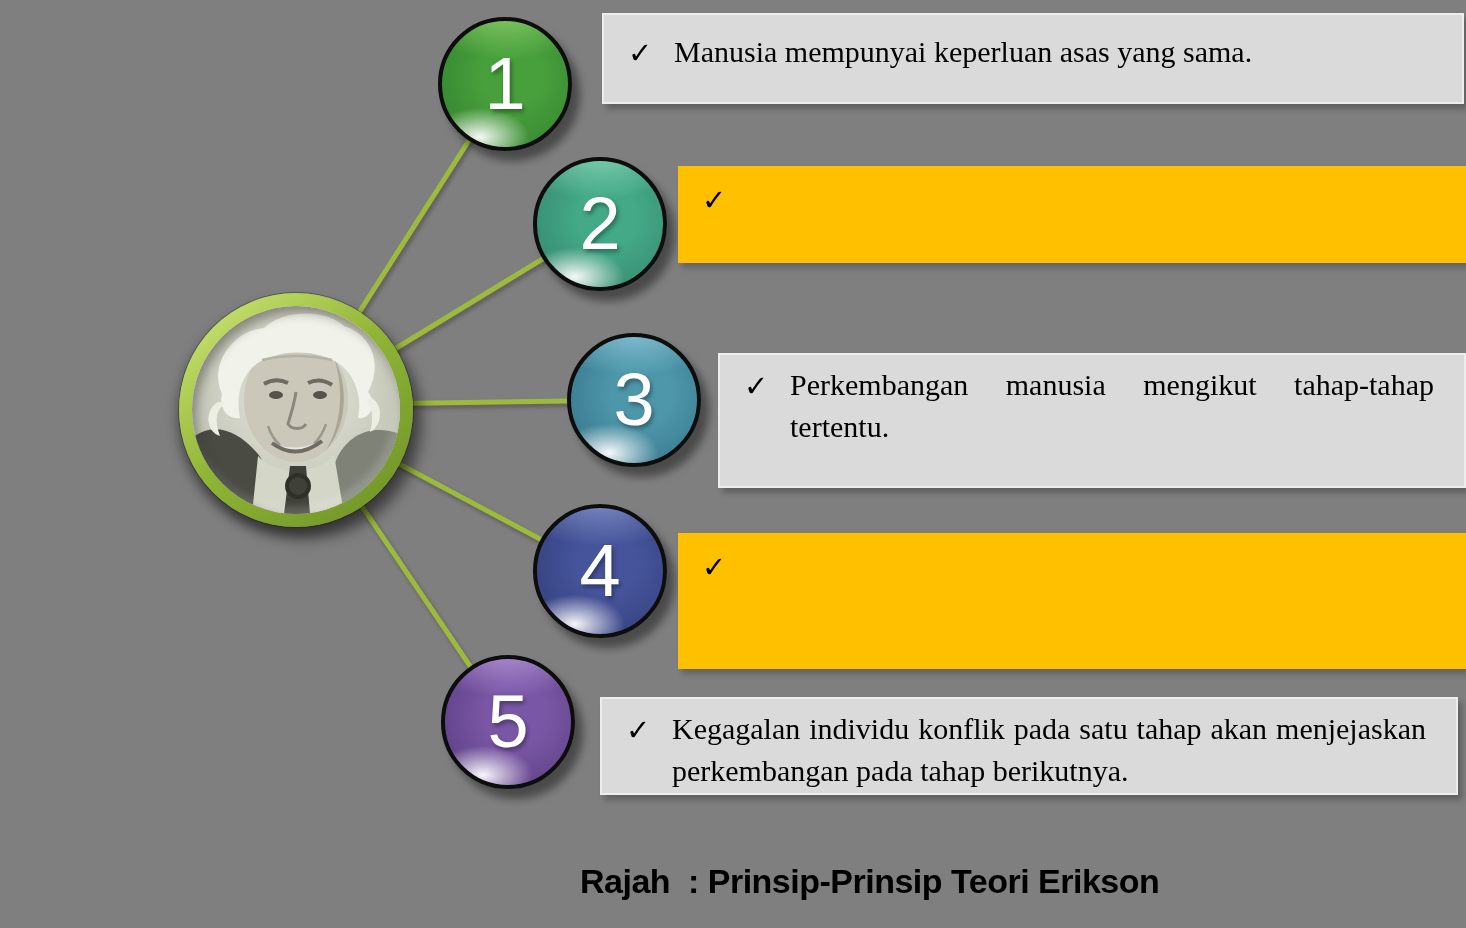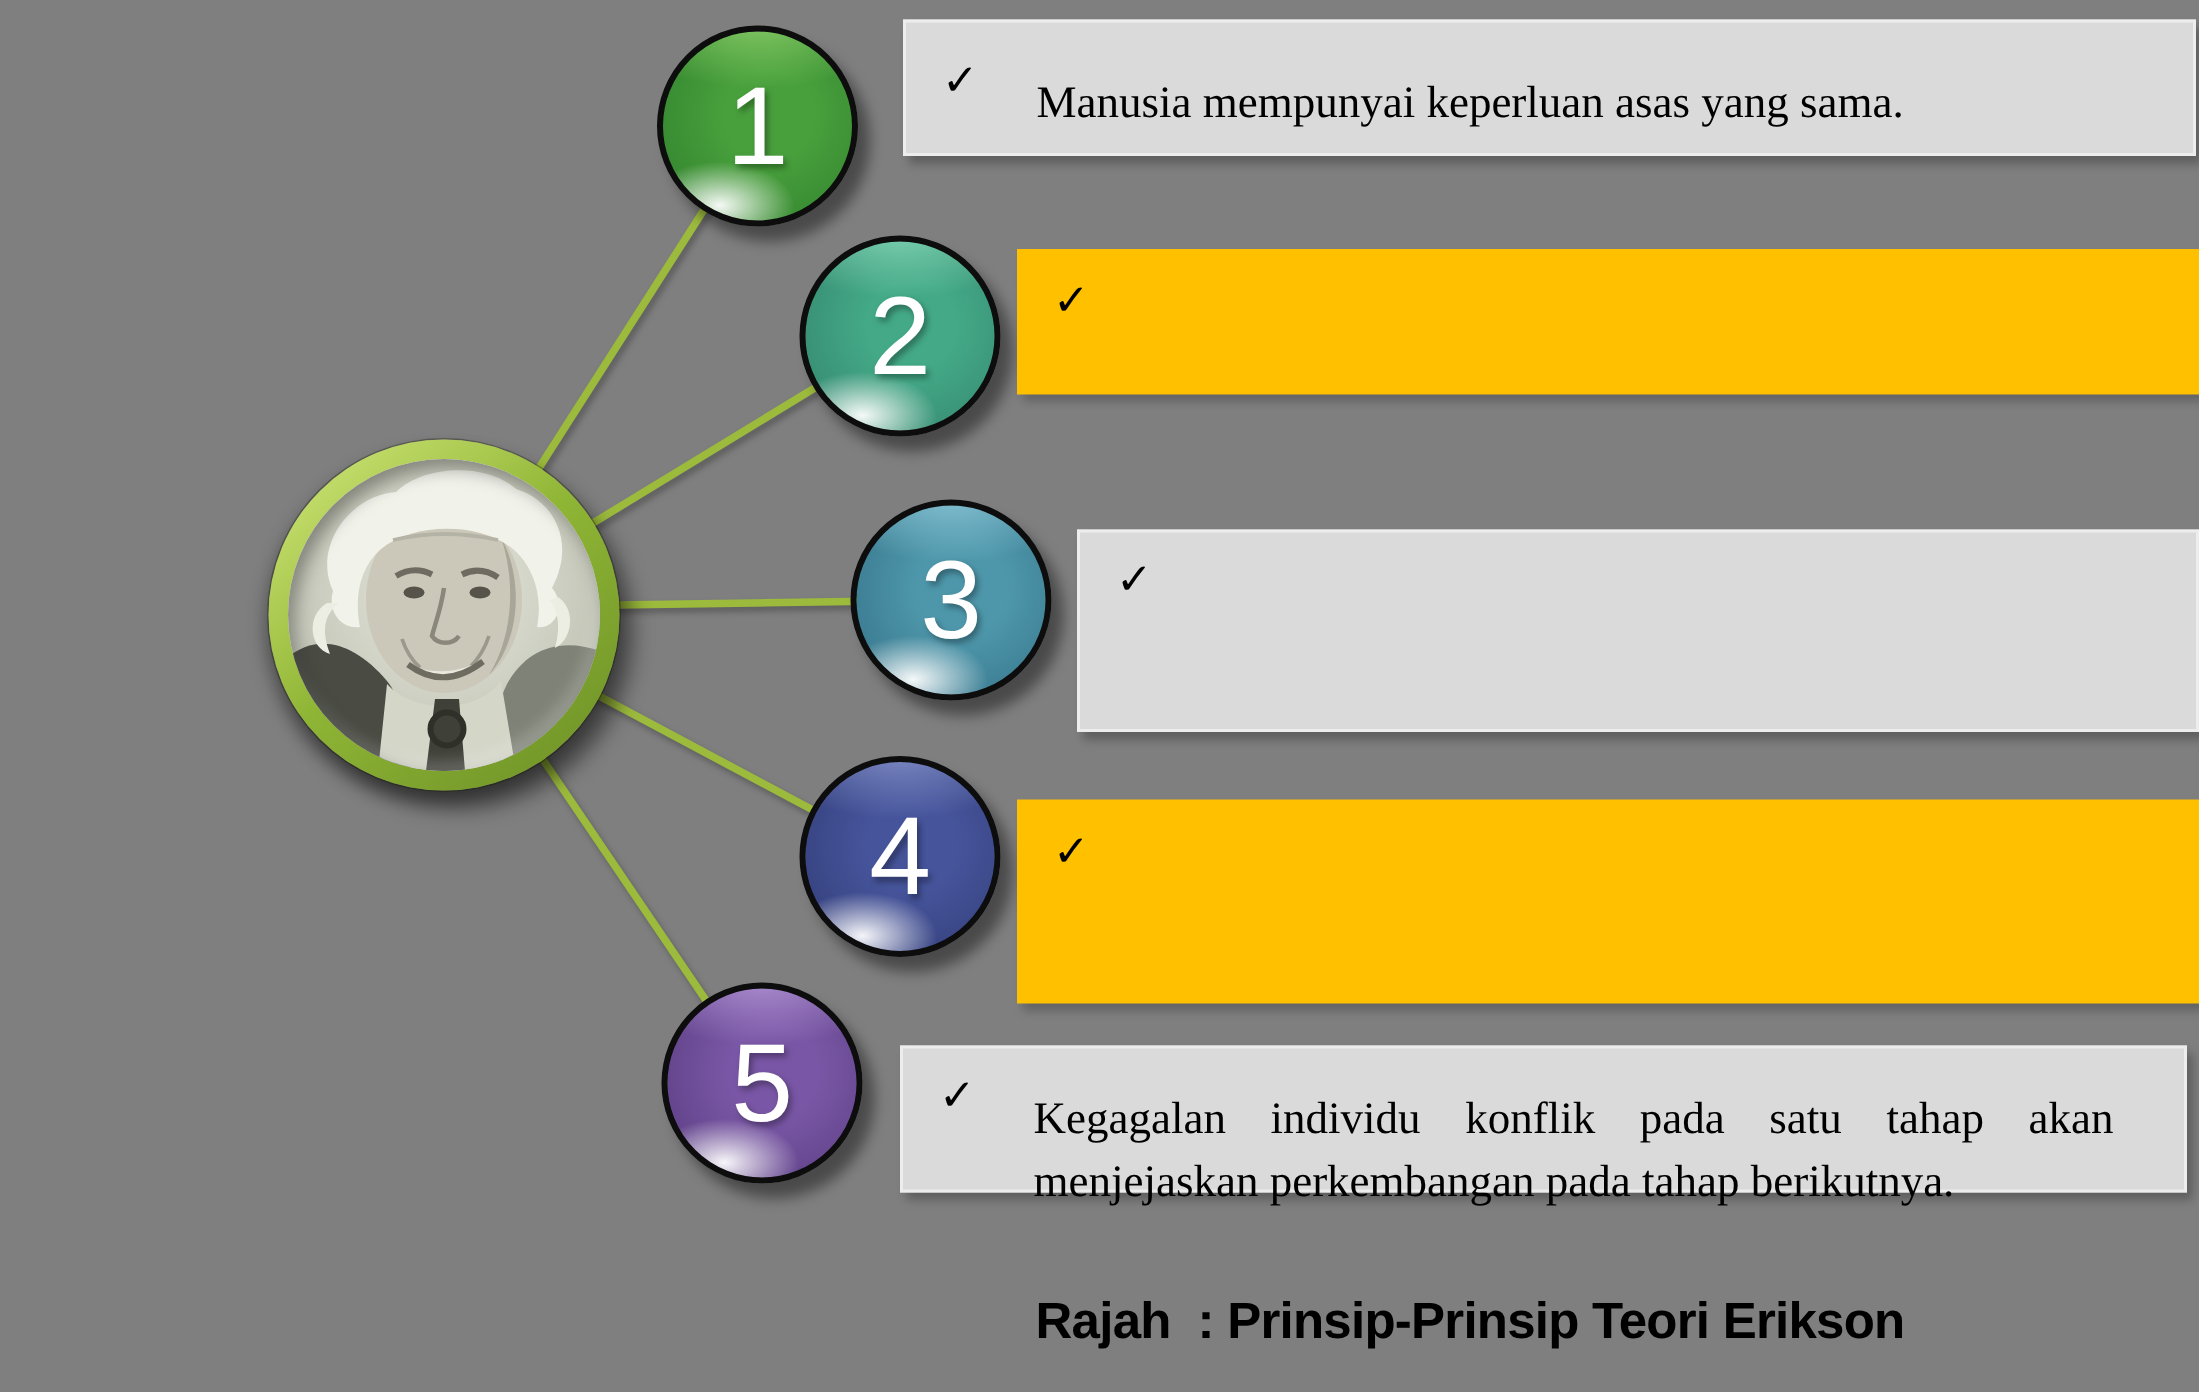--- a/index.html
+++ b/index.html
@@ -62,26 +62,26 @@
                box-shadow: 4px 5px 6px rgba(0,0,0,.22); }
   .b1 { left: 602px; top: 13px;  width: 862px; height: 91px;  padding-top: 16px; }
   .b2 { left: 678px; top: 166px; width: 788px; height: 97px;  }
   .b3 { left: 718px; top: 353px; width: 748px; height: 135px; padding-top: 9px; }
   .b4 { left: 678px; top: 533px; width: 788px; height: 136px; }
   .b5 { left: 600px; top: 697px; width: 858px; height: 98px;  padding-top: 9px; }
   .check {
     flex: 0 0 46px; font-family: "DejaVu Sans", sans-serif; font-size: 29px;
     padding-top: 2px;
   }
-  .txt { flex: 1 1 auto; margin: 17px; text-align: justify; }
+  .txt { flex: 1 1 auto; margin: 0; text-align: justify; }
 
   
   .caption {
     position: absolute; left: 580px; top: 862px; width: 800px;
-    text-align: center; font-weight: 700; font-size: 34px; color: #000;
+    text-align: left; font-weight: 700; font-size: 34px; color: #000;
     font-family: "Liberation Sans", sans-serif; white-space: pre;
     letter-spacing: -0.5px;
   }
 </style>
 </head>
 <body>
 
 <div class="stage">
 
   <svg class="connectors" width="1466" height="928" viewBox="0 0 1466 928">
@@ -149,20 +149,21 @@
 
   <div class="box b1 gray">
     <span class="check">✓</span>
     <p class="txt">Manusia mempunyai keperluan asas yang sama.</p>
   </div>
   <div class="box b2 orange">
     <span class="check">✓</span>
   </div>
   <div class="box b3 gray">
     <span class="check">✓</span>
+    <p class="txt">Perkembangan manusia mengikut tahap-tahap tertentu.</p>
   </div>
   <div class="box b4 orange">
     <span class="check">✓</span>
   </div>
   <div class="box b5 gray">
     <span class="check">✓</span>
     <p class="txt">Kegagalan individu konflik pada satu tahap akan menjejaskan perkembangan pada tahap berikutnya.</p>
   </div>
 
   <div class="caption">Rajah  : Prinsip-Prinsip Teori Erikson</div>

